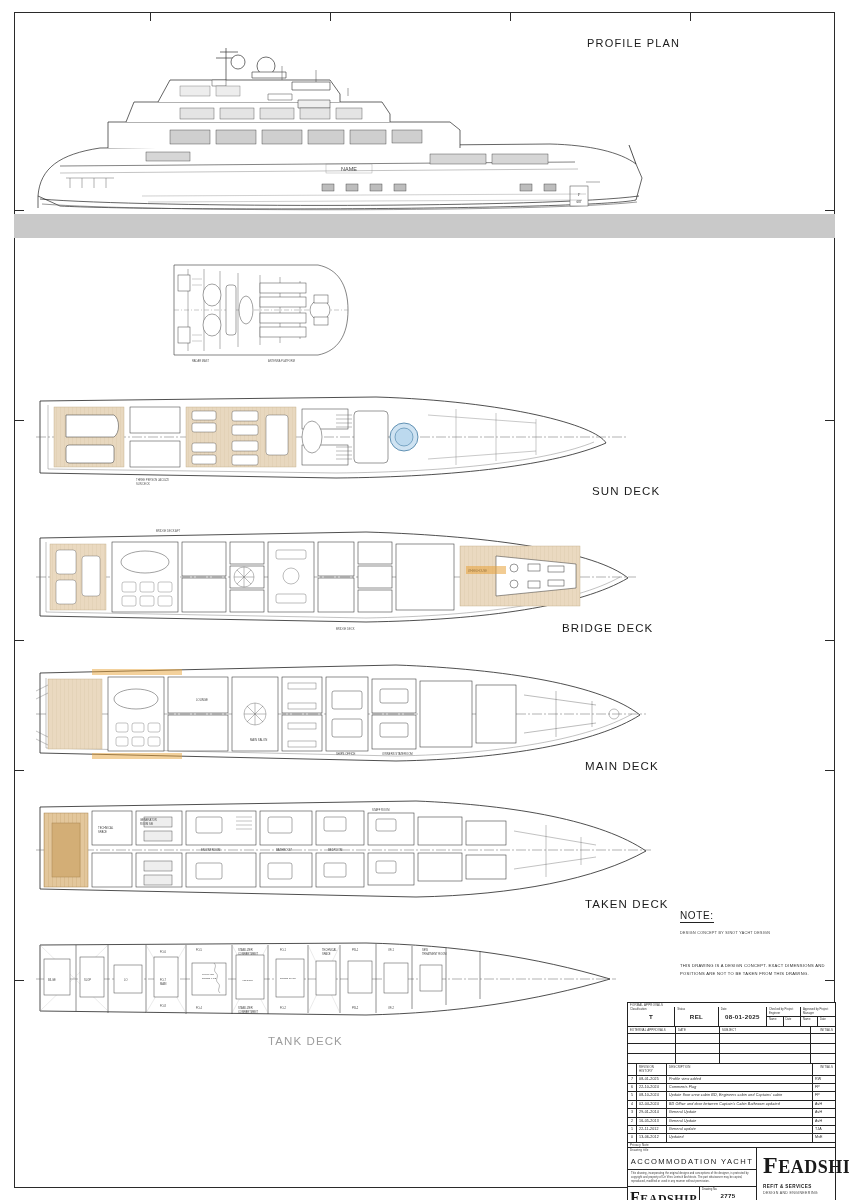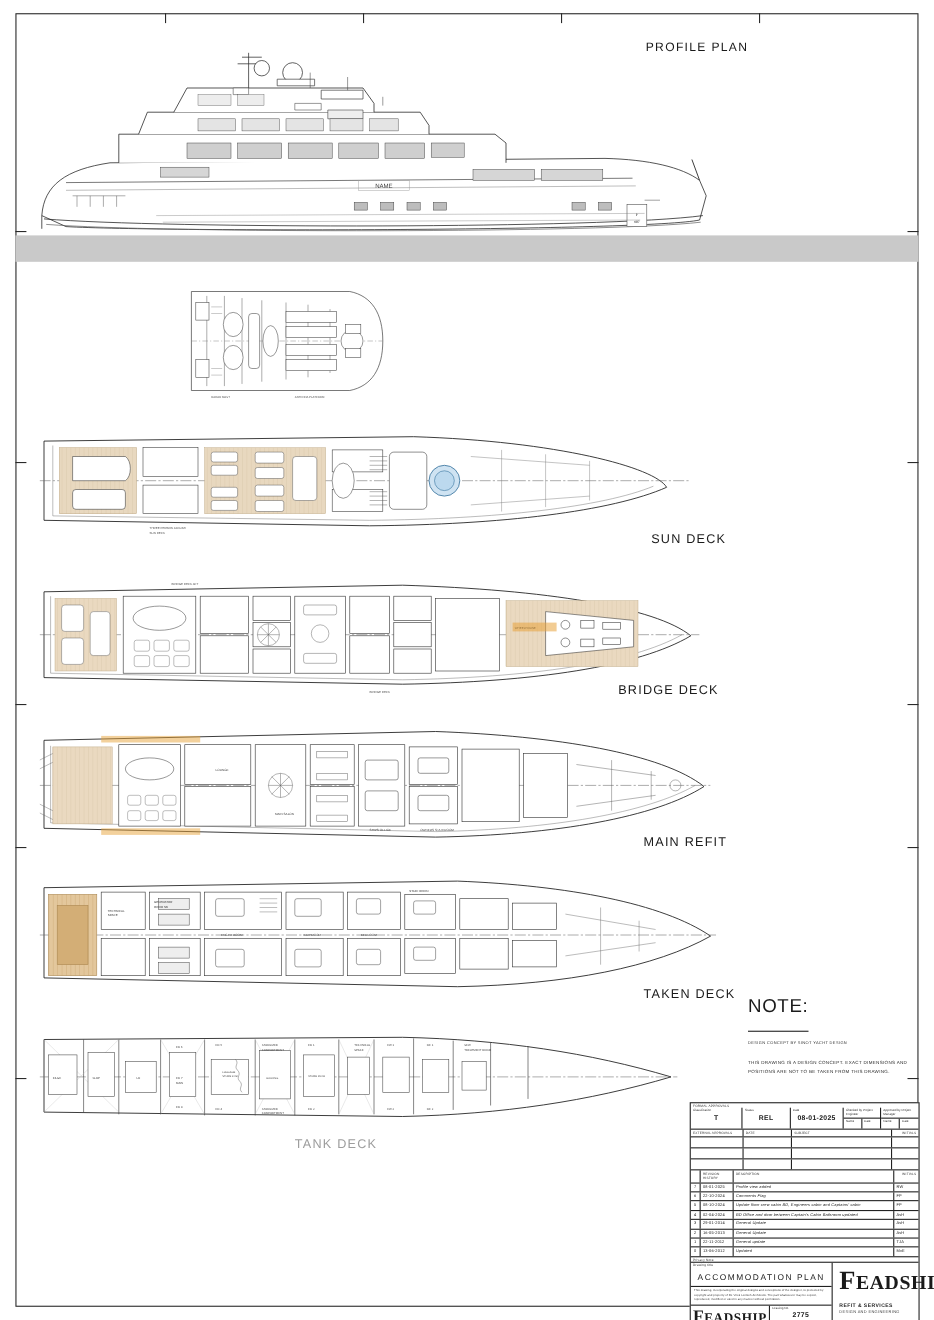--- a/index.html
+++ b/index.html
@@ -22,22 +22,22 @@
 
   
   .waterband{position:absolute;left:14px;right:14px;height:24px;background:#c9c9c9;}
 
   
   .art{position:absolute;}
   .art svg{display:block;}
 
   
   .note-wrap{position:absolute;left:680px;top:905px;width:160px;}
-  .note-title{font-size:17px;letter-spacing:.6px;border-bottom:1px solid #222;
-      display:inline-block;padding-bottom:12px;}
+  .note-title{font-size:10px;letter-spacing:.6px;border-bottom:1px solid #222;
+      display:inline-block;padding-bottom:1px;}
   .note-sub{font-size:3.6px;letter-spacing:.35px;margin-top:7px;color:#333;line-height:1.7;}
   .note-para{position:absolute;left:680px;top:962px;width:162px;font-size:4.1px;
       line-height:1.85;letter-spacing:.3px;color:#2a2a2a;}
 
   
   .tb{position:absolute;left:627px;top:1002px;width:209px;border:1px solid #222;
       box-sizing:border-box;background:#fff;}
   .tb-sec{border-bottom:1px solid #222;}
   .tb-cap{font-size:2.9px;letter-spacing:.2px;color:#333;padding:1px 2px 0;display:block;
       line-height:1.2;}
@@ -361,21 +361,21 @@
         <rect x="20" y="60" width="20" height="24" rx="3"></rect>
         <rect x="46" y="36" width="18" height="40" rx="3"></rect>
       </g>
       <text x="120" y="12" font-size="2.7" fill="#555" font-family="Liberation Sans, sans-serif">BRIDGE DECK AFT</text>
       <text x="300" y="110" font-size="2.7" fill="#555" font-family="Liberation Sans, sans-serif">BRIDGE DECK</text>
       <text x="432" y="52" font-size="2.7" fill="#444" font-family="Liberation Sans, sans-serif">WHEELHOUSE</text>
       <rect x="430" y="46" width="40" height="8" fill="#e8a33a" opacity="0.55"></rect>
     </svg>
   </div>
 
-  <div class="deck-label" style="left:585px;top:760px;">MAIN REFIT</div>
+  <div class="deck-label" style="left:585px;top:760px;">MAIN DECK</div>
   <div class="art" style="left:36px;top:655px;">
     <svg width="610" height="118" viewBox="0 0 610 118">
       <defs>
         <pattern id="teak3" patternUnits="userSpaceOnUse" width="4" height="4">
           <rect width="4" height="4" fill="#ead9c0"></rect>
           <path d="M0 0 L0 4" stroke="#cdb897" stroke-width="0.4"></path>
         </pattern>
       </defs>
       <path d="M4 18 L4 98 L360 106 C470 104 560 88 604 60 C566 30 470 14 360 10 Z" fill="#fff" stroke="#222" stroke-width="0.8"></path>
       <path d="M10 23 L10 93 L360 101 C466 99 552 84 596 59" fill="none" stroke="#777" stroke-width="0.45"></path>
@@ -711,21 +711,21 @@
     </div>
 
     <div class="tb-sec">
       <span class="tb-cap">Privacy Note</span>
     </div>
 
     <div class="tb-bottom">
       <div class="tb-left">
         <div style="border-bottom:1px solid #222;">
           <span class="tb-cap">Drawing title</span>
-          <div class="dwg-title" style="border-bottom:none;">ACCOMMODATION PLAN</div>
+          <div class="dwg-title" style="border-bottom:none;">ACCOMMODATION YACHT</div>
         </div>
         <div class="legal">This drawing, incorporating the original designs and conceptions of the designer, is protected by copyright and property of De Vries Lentsch Architects. The part whatsoever may be copied, reproduced, modified or used in any manner without permission.</div>
         <div class="row" style="border-bottom:1px solid #222;">
           <div class="cell" style="flex:1;padding:3px 0 2px;">
             <div class="logo-f logo-small">
               <span class="cap">F</span>EADSHIP
             </div>
 
           </div>
           <div class="cell nums" style="width:56px;">

